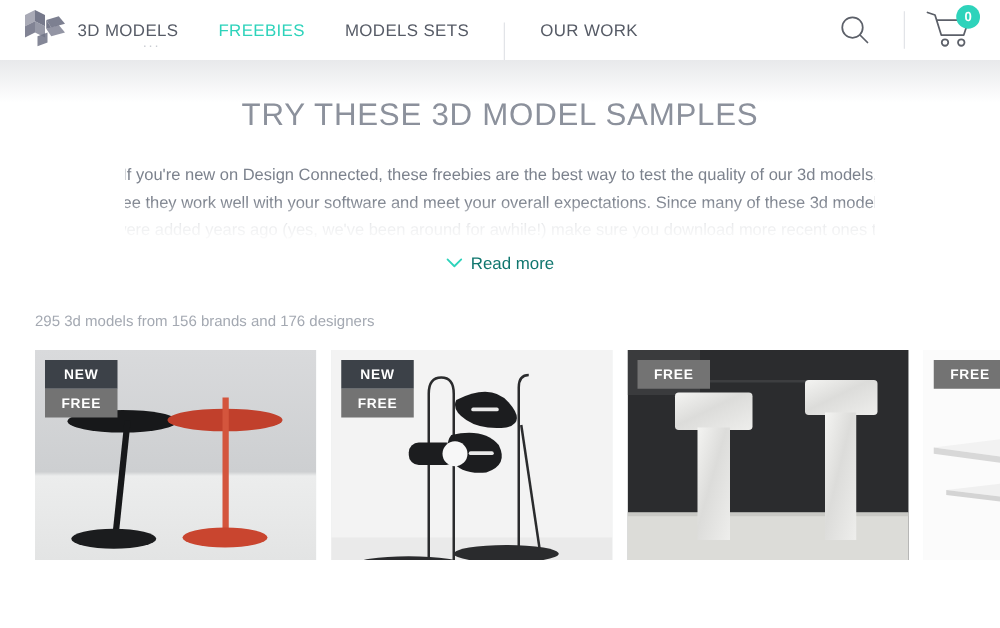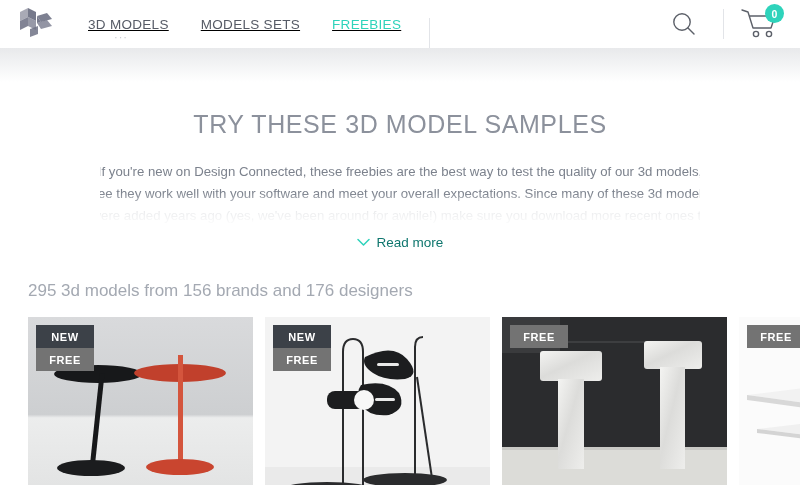--- a/index.html
+++ b/index.html
@@ -31,22 +31,20 @@
     display: flex;
     align-items: center;
     justify-content: center;
     flex: none;
   }
 
   .nav {
     display: flex;
     align-items: flex-end;
     height: 48px;
-    margin-left: 26px;
-    text-decoration: underline;
   }
 
   .nav-item {
     position: relative;
     font-size: 13.5px;
     letter-spacing: 0.3px;
     color: #565b66;
     padding: 0 0;
     margin-right: 32px;
     white-space: nowrap;
@@ -122,21 +120,21 @@
   .hero-shade {
     position: absolute;
     top: 48px; left: 0;
     width: 800px; height: 34px;
     background: linear-gradient(to bottom, #e8e9eb 0%, #f2f3f4 45%, #ffffff 100%);
     z-index: 1;
   }
 
   .hero {
     position: relative;
-    padding-top: 62px;
+    padding-top: 30px;
     text-align: center;
     z-index: 2;
   }
 
   .hero-title {
     font-size: 25px;
     font-weight: 400;
     color: #8c919c;
     letter-spacing: 0.6px;
   }
@@ -172,21 +170,21 @@
     align-items: center;
     gap: 7px;
     color: #0f766e;
     font-size: 13.5px;
     cursor: pointer;
   }
 
   
   .count-row {
     margin: 30px 0 0 28px;
-    font-size: 17px;
+    font-size: 12px;
     color: #a4a9b2;
   }
 
   
   .grid {
     margin-top: 16px;
     padding-left: 28px;
     display: flex;
     gap: 12px;
   }
@@ -244,27 +242,30 @@
         <polygon points="23,9 23,16 27,15" opacity="0.95"></polygon>
         <polygon points="16,22 24,19 24,27 16,30" opacity="0.85"></polygon>
       </g>
     </svg>
   </div>
 
   <div class="nav">
     <div class="nav-item">
       <span>3D MODELS</span>
     </div>
+    <div class="nav-item active">
+      <span>FREEBIES</span>
+    </div>
     <div class="nav-item">
       <span>MODELS SETS</span>
     </div>
-    <div class="nav-item active">
-      <span>FREEBIES</span>
-    </div>
     <div class="nav-sep"></div>
+    <div class="nav-item">
+      <span>OUR WORK</span>
+    </div>
   </div>
 
   <div class="nav-dots" style="left:114px;">···</div>
 
   <div class="header-right">
     <div class="icon-btn">
       <svg width="26" height="26" viewBox="0 0 26 26">
         <circle cx="11" cy="11" r="8.2" fill="none" stroke="#5c6069" stroke-width="1.4"></circle>
         <line x1="17" y1="17" x2="23" y2="23" stroke="#5c6069" stroke-width="1.4" stroke-linecap="round"></line>
       </svg>

